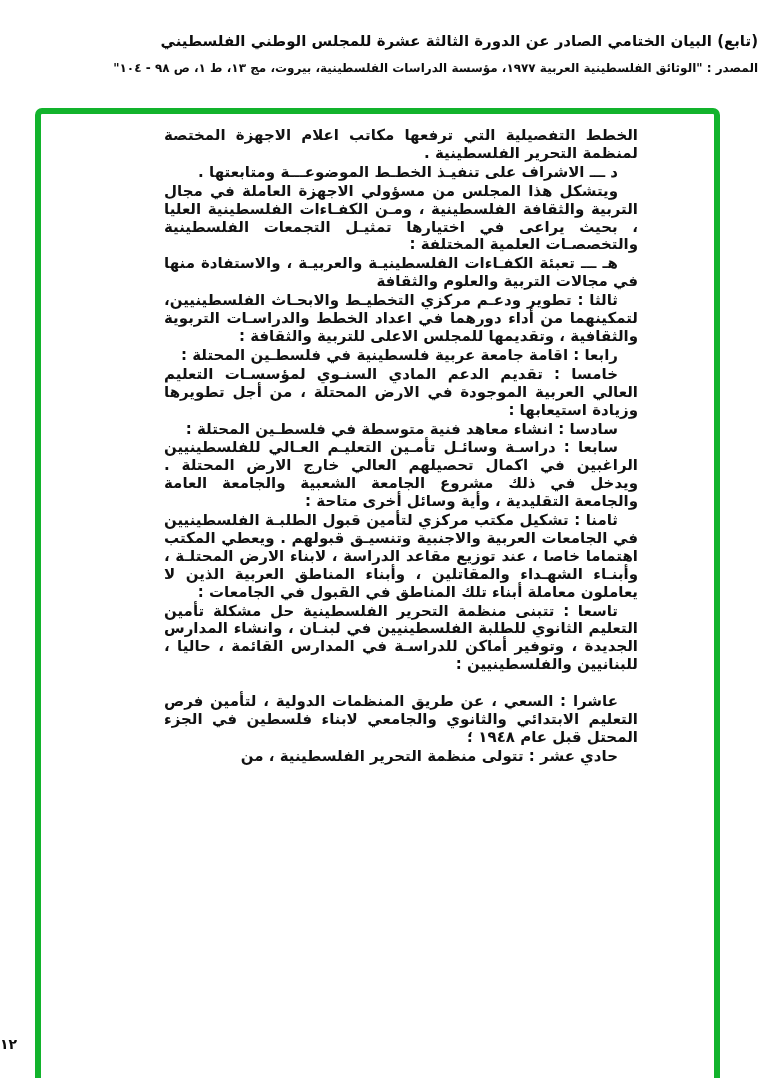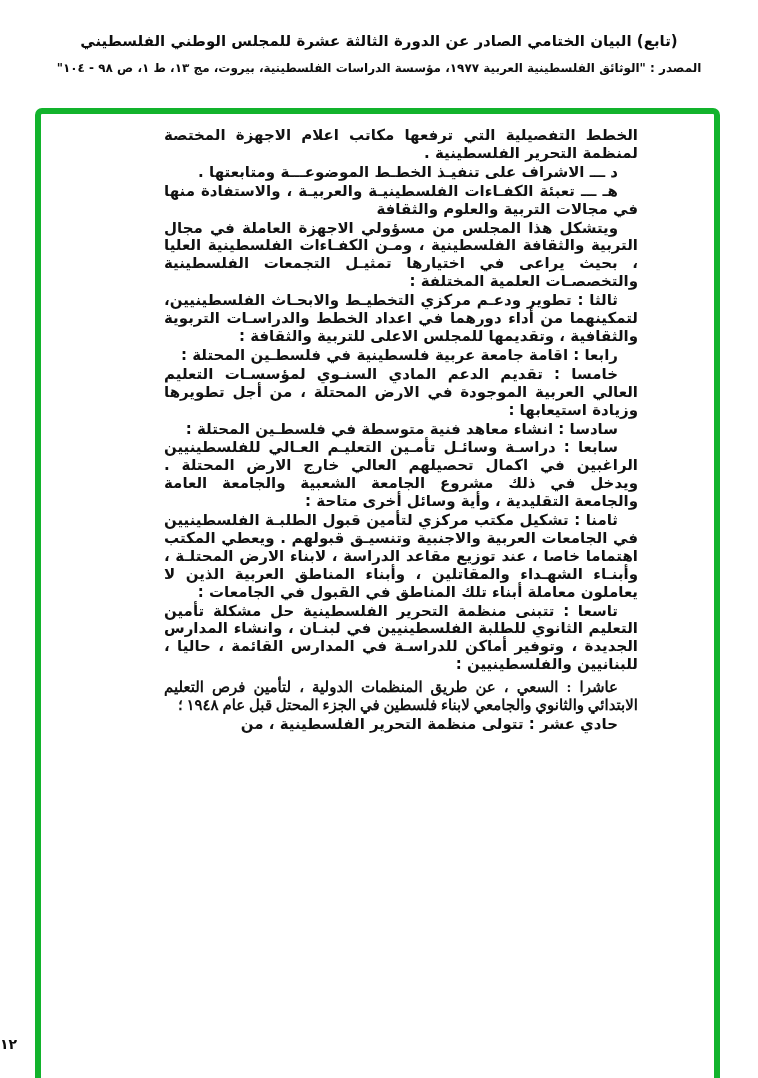--- a/index.html
+++ b/index.html
@@ -13,21 +13,21 @@
     height: 1078px;
     background: #ffffff;
     overflow: hidden;
     font-family: "DejaVu Sans", sans-serif;
   }
   .header {
     position: absolute;
     top: 30px;
     left: 0;
     width: 100%;
-    text-align: center;
+    text-align: right;
     direction: rtl;
   }
   .header-title {
     font-size: 15px;
     font-weight: bold;
     color: #0d0d0d;
     letter-spacing: 0;
     line-height: 22px;
   }
   .header-source {
@@ -65,22 +65,21 @@
     margin: 0;
     padding: 0;
   }
   .body-text p.indent {
     text-indent: 20px;
   }
   .body-text p + p {
     margin-top: 1px;
   }
   .body-text p.gap-before {
-    margin-top: 5px;
-    font-family: Liberation Serif, serif;
+    margin-top: 19px;
   }
   .page-number {
     position: absolute;
     top: 1036px;
     left: 0;
     width: 100%;
     text-align: left;
     font-size: 14px;
     font-weight: bold;
     color: #0d0d0d;
@@ -98,23 +97,23 @@
   </div>
 
   <div class="frame">
     <div class="body-text">
 
         <p>الخطط التفصيلية التي ترفعها مكاتب اعلام الاجهزة المختصة لمنظمة التحرير الفلسطينية .</p>
 
 
         <p class="indent">د ـــ الاشراف على تنفيـذ الخطـط الموضوعـــة ومتابعتها .</p>
 
+        <p class="indent">ويتشكل هذا المجلس من مسؤولي الاجهزة العاملة في مجال التربية والثقافة الفلسطينية ، ومـن الكفـاءات الفلسطينية العليا ، بحيث يراعى في اختيارها تمثيـل التجمعات الفلسطينية والتخصصـات العلمية المختلفة :</p>
+
         <p class="indent">هـ ـــ تعبئة الكفـاءات الفلسطينيـة والعربيـة ، والاستفادة منها في مجالات التربية والعلوم والثقافة</p>
-
-        <p class="indent">ويتشكل هذا المجلس من مسؤولي الاجهزة العاملة في مجال التربية والثقافة الفلسطينية ، ومـن الكفـاءات الفلسطينية العليا ، بحيث يراعى في اختيارها تمثيـل التجمعات الفلسطينية والتخصصـات العلمية المختلفة :</p>
 
 
         <p class="indent">ثالثا : تطوير ودعـم مركزي التخطيـط والابحـاث الفلسطينيين، لتمكينهما من أداء دورهما في اعداد الخطط والدراسـات التربوية والثقافية ، وتقديمها للمجلس الاعلى للتربية والثقافة :</p>
 
         <p class="indent">رابعا : اقامة جامعة عربية فلسطينية في فلسطـين المحتلة :</p>
 
         <p class="indent">خامسا : تقديم الدعم المادي السنـوي لمؤسسـات التعليم العالي العربية الموجودة في الارض المحتلة ، من أجل تطويرها وزيادة استيعابها :</p>
 
         <p class="indent">سادسا : انشاء معاهد فنية متوسطة في فلسطـين المحتلة :</p>
 

